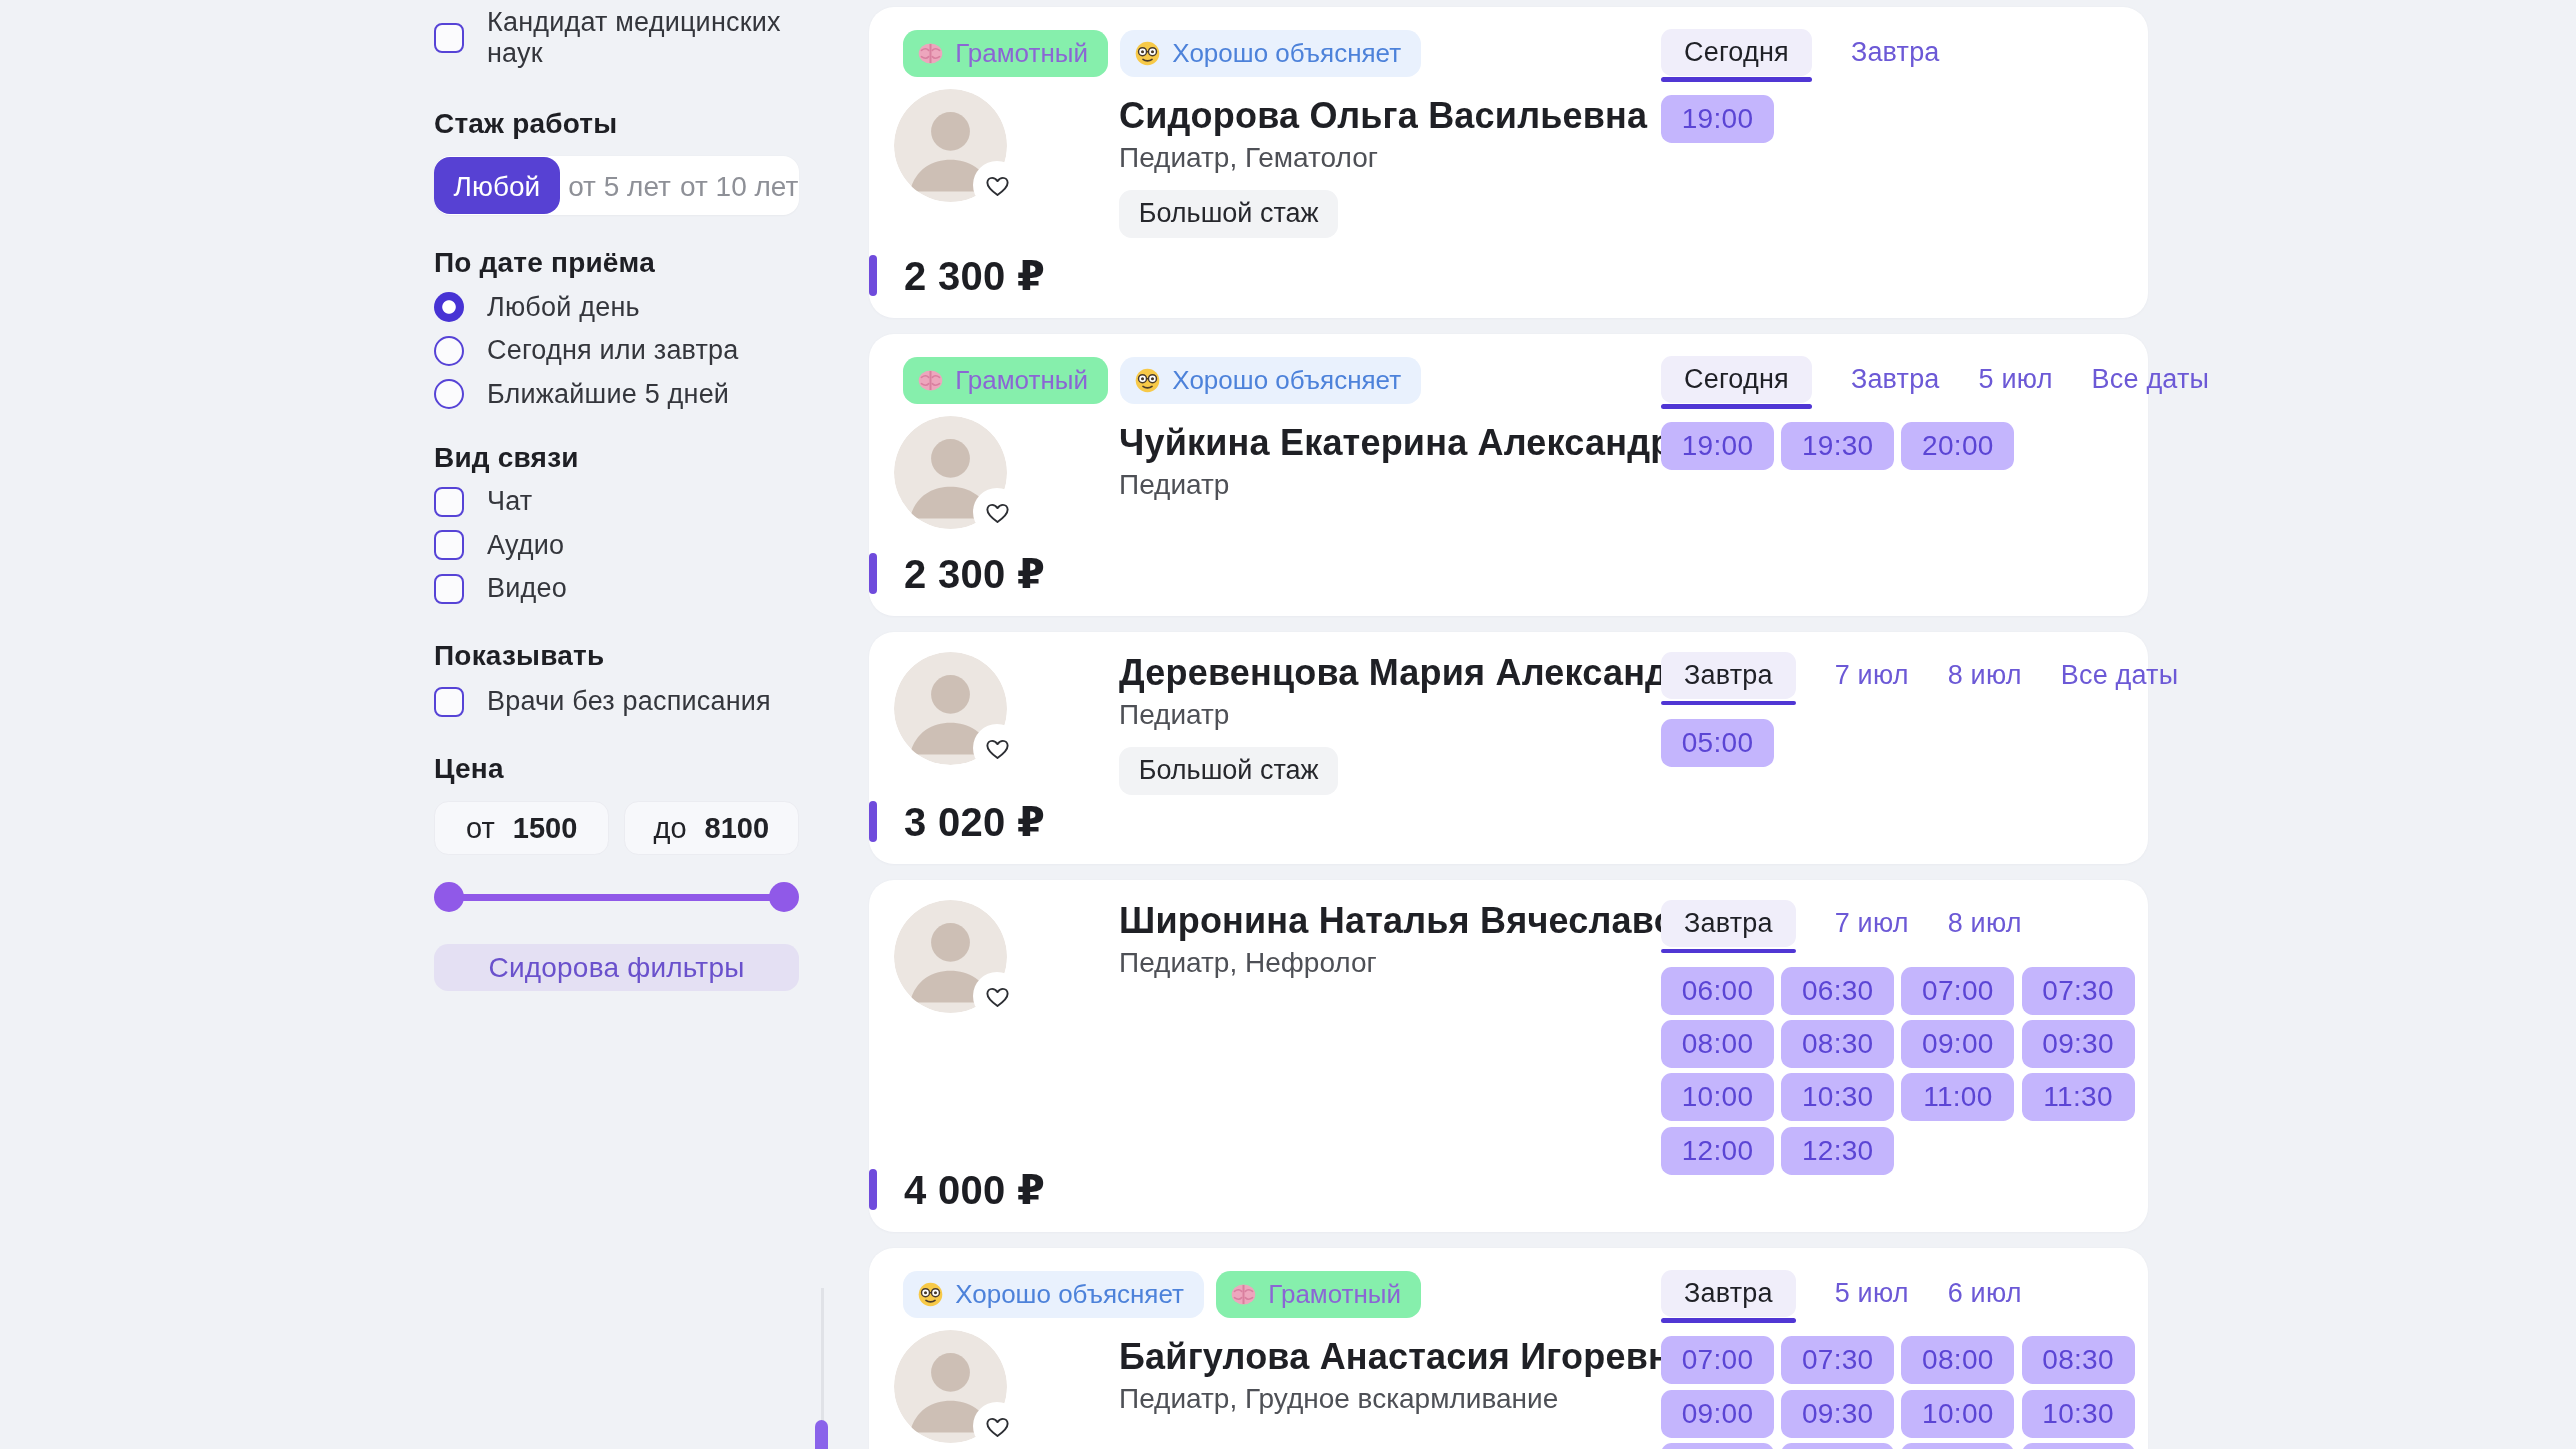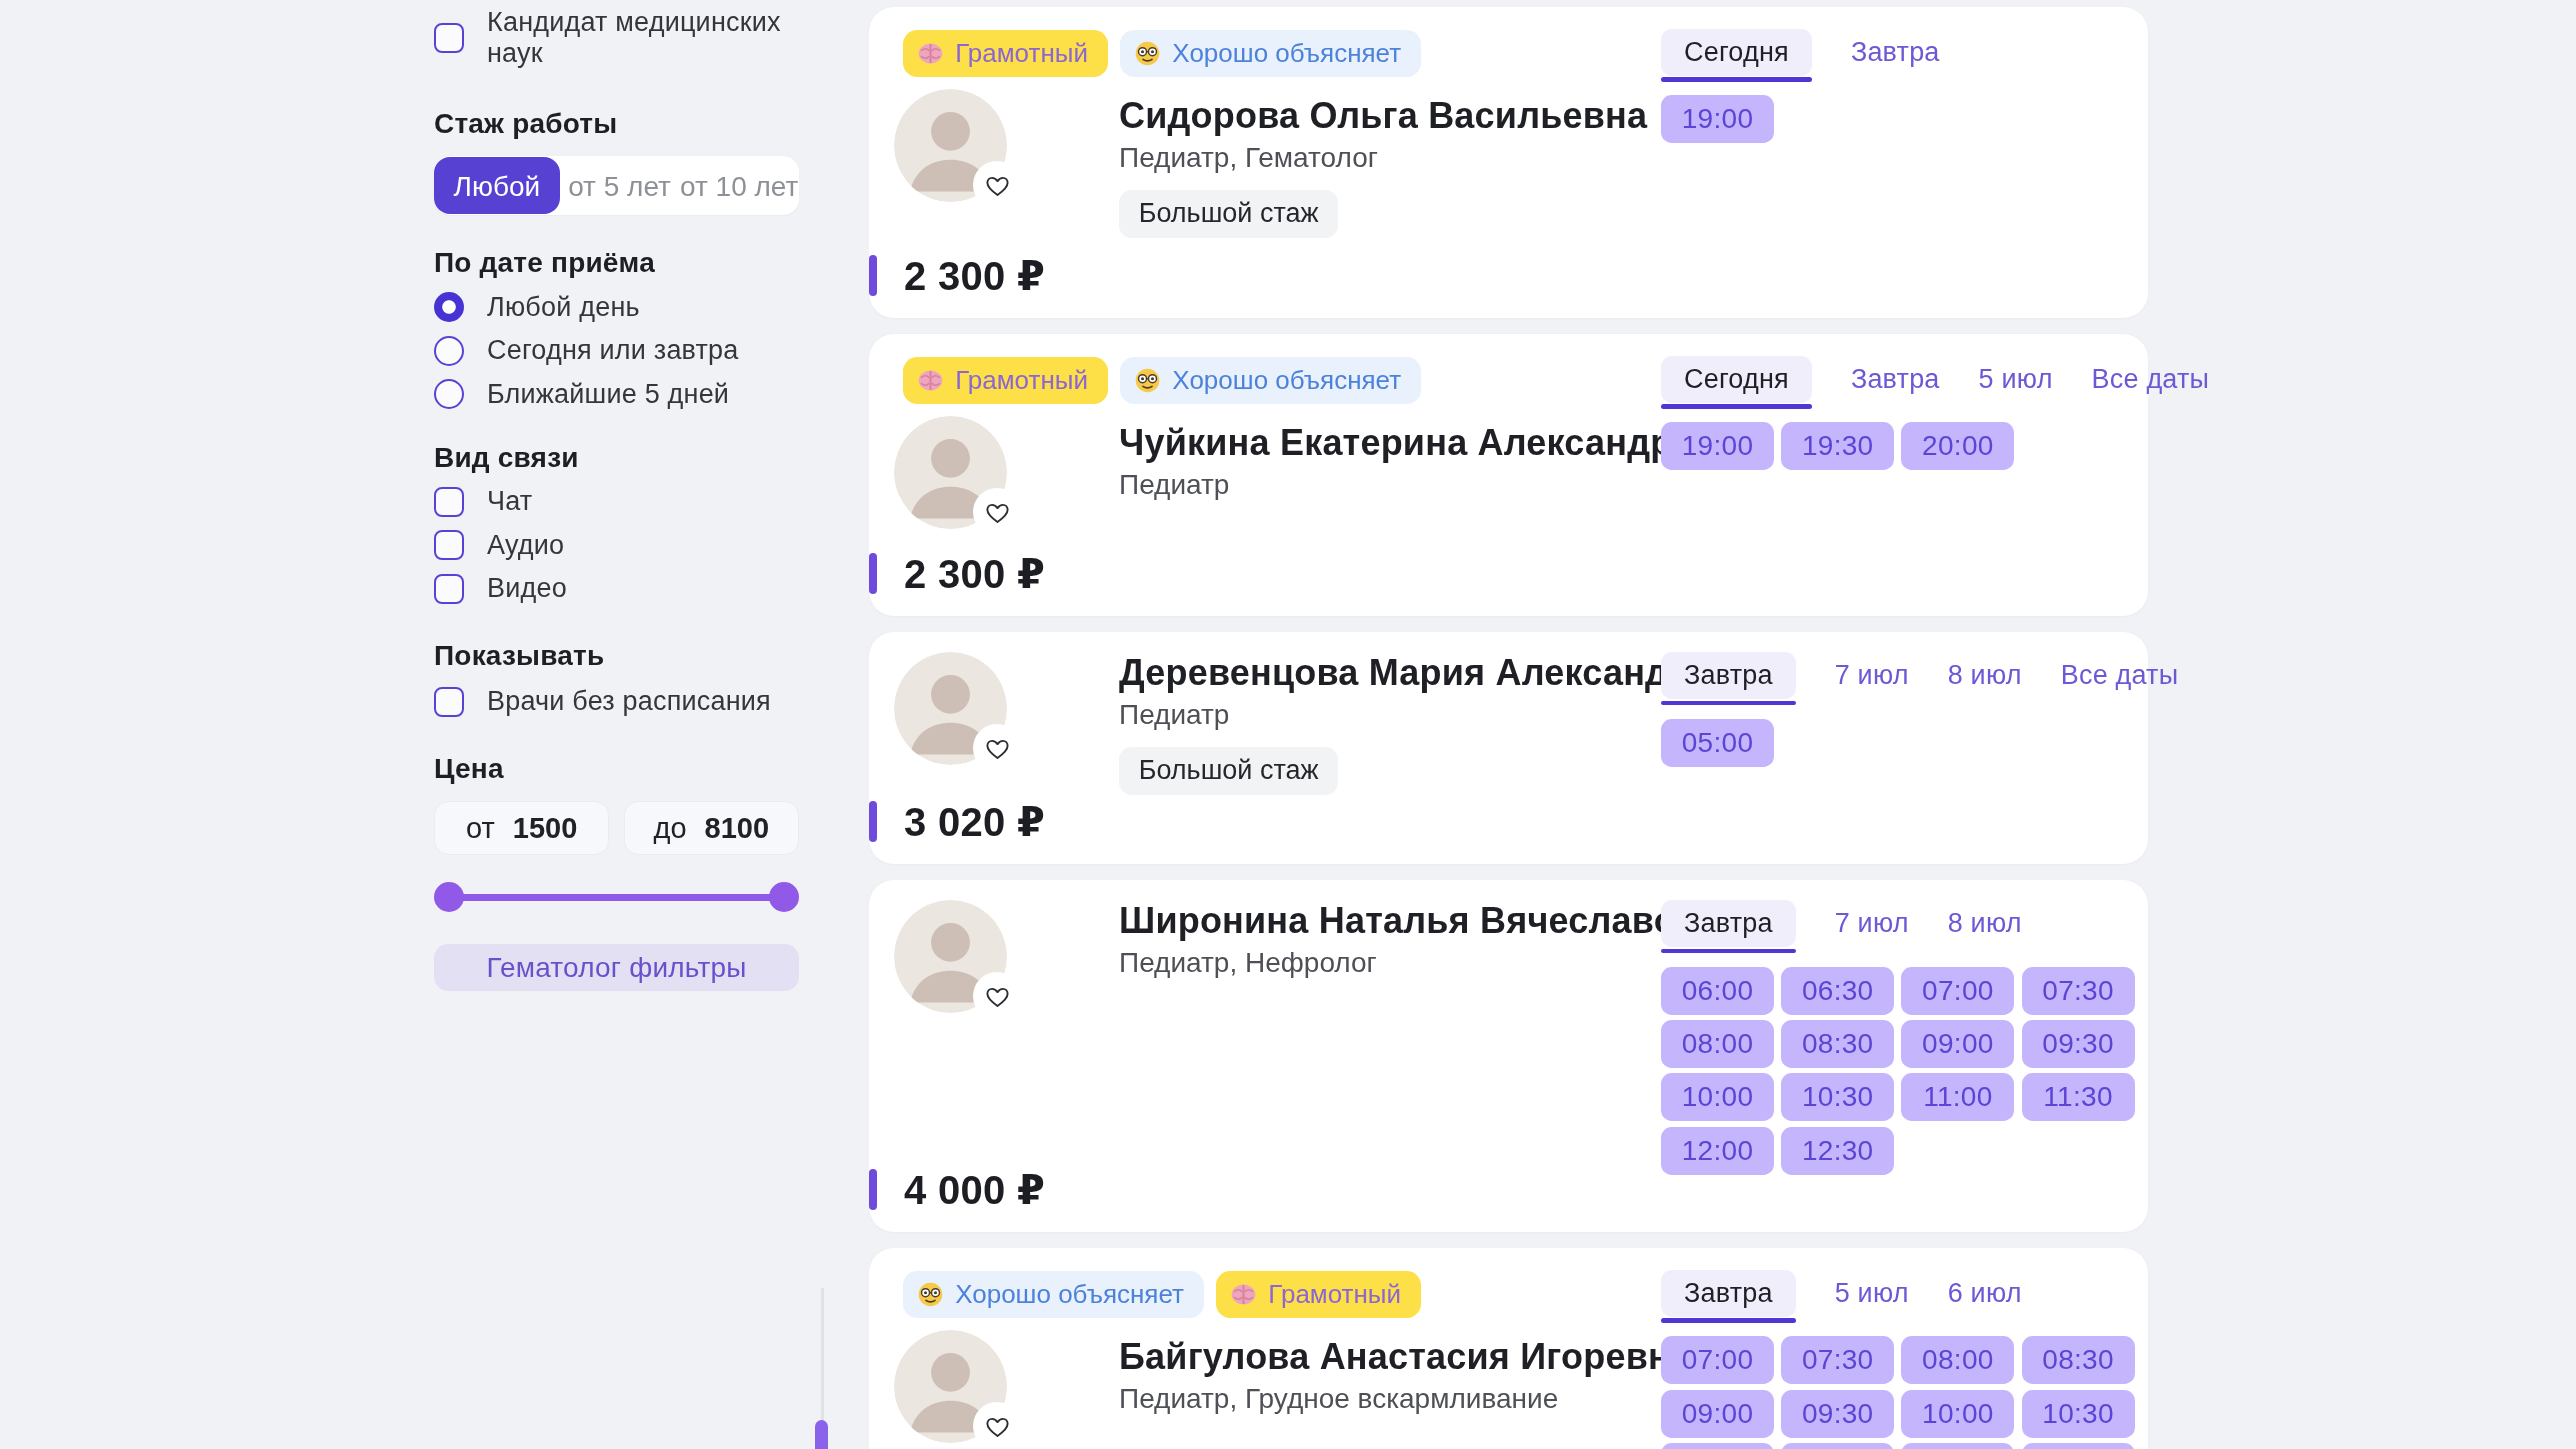--- a/index.html
+++ b/index.html
@@ -69,21 +69,21 @@
   .results{position:absolute;left:869px;top:7.2px;width:1279px;}
   .card{
     position:relative;background:#ffffff;border-radius:25px;margin-bottom:16px;
     box-shadow:0 0.9px 2.7px rgba(40,40,60,.03);
   }
   .badges-row{position:absolute;left:34px;top:23px;display:flex;gap:12.5px;}
   .badge{
     height:47px;border-radius:14.3px;display:flex;align-items:center;gap:10.7px;
     padding:0 19.7px 0 12.5px;font-size:26px;white-space:nowrap;
   }
-  .badge-purple{background:#fde047;color:#8b66d4;}
+  .badge-purple{background:#86efac;color:#8b66d4;}
   .badge-blue{background:#e9f1fd;color:#4d82da;}
   .bicon{width:29px;height:29px;display:flex;}
   .avatar-wrap{position:absolute;left:25px;width:113px;height:113px;cursor:pointer;}
   .no-badges .avatar-wrap{top:19.7px;}
   .has-badges .avatar-wrap{top:82px;}
   .avatar{width:113px;height:113px;border-radius:50%;overflow:hidden;display:block;}
   .heart-badge{
     position:absolute;right:-14.3px;bottom:-7.2px;width:48px;height:48px;border-radius:50%;
     background:#ffffff;display:flex;align-items:center;justify-content:center;cursor:pointer;
   }
@@ -184,21 +184,21 @@
       <span class="pfx">до</span>
       <span class="val">8100</span>
     </div>
   </div>
   <div class="slider">
     <div class="track"></div>
     <div class="handle left"></div>
     <div class="handle right"></div>
   </div>
 
-  <button class="reset-btn">Гематолог фильтры</button>
+  <button class="reset-btn">Сидорова фильтры</button>
 </aside>
 
 <div class="sb-track"></div>
 <div class="sb-thumb"></div>
 
 <main class="results" id="results">
     <article class="card has-badges" style="height: 311px;">
     <div class="badges-row">
         <span class="badge badge-purple">
           <span class="bicon">

